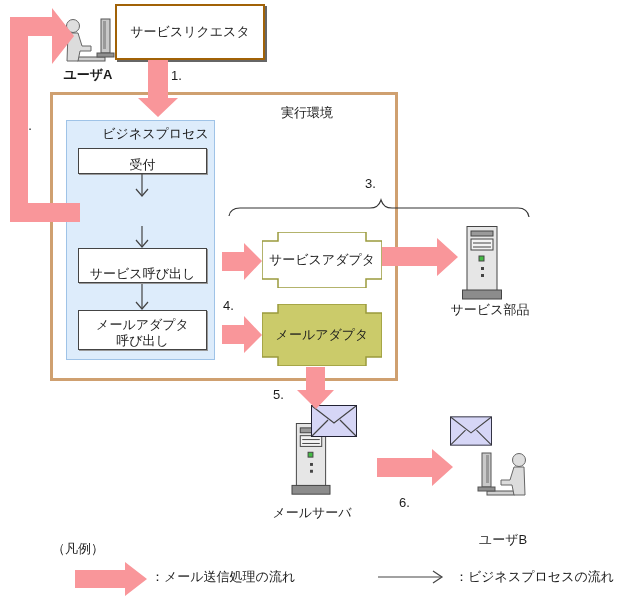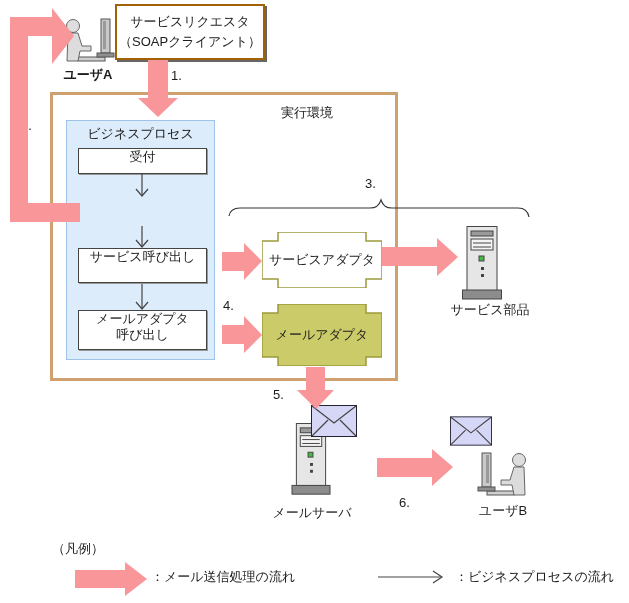--- a/index.html
+++ b/index.html
@@ -29,24 +29,24 @@
   }
   .exec-box{
     left:50px;top:92px;width:342px;height:283px;
     border:3px solid var(--frame-tan);background:transparent;z-index:1;
   }
   .exec-lbl{left:281px;top:105px;z-index:4;}
   .bp-box{
     left:66px;top:120px;width:147px;height:238px;
     background:var(--process-fill);border:1px solid var(--process-border);z-index:2;
   }
-  .bp-title{left:66px;top:126px;width:149px;z-index:3;}
+  .bp-title{left:66px;top:126px;width:149px;z-index:3;padding-left:15px;}
   .step{
     position:absolute;left:78px;width:127px;background:#fff;border:1px solid #444;
-    box-shadow:1px 1px 0 #999;display:flex;flex-direction:column;justify-content:flex-start;
+    box-shadow:1px 1px 0 #999;display:flex;flex-direction:column;justify-content:flex-end;
     align-items:center;font-size:13px;line-height:1.25;z-index:3;
   }
   .step-reception{top:148px;height:24px;}
   .step-response{top:197px;height:26px;}
   .step-service-call{top:248px;height:33px;}
   .step-mail-call{top:310px;height:38px;}
 
   .adapter{position:absolute;width:120px;z-index:3;}
   .adapter svg{position:absolute;left:0;top:0;}
   .adapter .adp-lbl{position:absolute;inset:0;display:flex;align-items:center;justify-content:center;font-size:13px;}
@@ -65,21 +65,20 @@
   .thinline{stroke:var(--thin-arrow);stroke-width:1.2;fill:none;}
   .brace{stroke:#333;stroke-width:1.2;fill:none;}
 </style>
 </head>
 <body>
 
 <div class="canvas">
 
   <div class="abs req-box">
     <div>サービスリクエスタ</div>
-    <div>（SOAPクライアント）</div>
   </div>
 
   <svg class="icon" style="left:60px;top:16px;" width="58" height="48" viewBox="0 0 58 48">
     <rect x="18" y="41" width="27" height="4" fill="#cfcfcf" stroke="#555"></rect>
     <rect x="41" y="3" width="9" height="34" fill="#c9c9c9" stroke="#555"></rect>
     <rect x="43" y="5" width="3" height="28" fill="#9a9a9a"></rect>
     <rect x="37" y="37" width="17" height="4" fill="#8f8f8f" stroke="#555"></rect>
     <circle cx="13" cy="10" r="6.5" fill="#dedede" stroke="#666"></circle>
     <path d="M8,17 h10 l4,13 h9 v5 h-11 l-2,10 H7 z" fill="#dcdcdc" stroke="#666" stroke-linejoin="round"></path>
   </svg>
@@ -153,21 +152,21 @@
     <path d="M1,31 L17,15 M45,31 L29,15" class="thinline" stroke="#223"></path>
   </svg>
   <svg class="icon flip" style="left:474px;top:450px;" width="58" height="48" viewBox="0 0 58 48">
     <rect x="18" y="41" width="27" height="4" fill="#cfcfcf" stroke="#555"></rect>
     <rect x="41" y="3" width="9" height="34" fill="#c9c9c9" stroke="#555"></rect>
     <rect x="43" y="5" width="3" height="28" fill="#9a9a9a"></rect>
     <rect x="37" y="37" width="17" height="4" fill="#8f8f8f" stroke="#555"></rect>
     <circle cx="13" cy="10" r="6.5" fill="#dedede" stroke="#666"></circle>
     <path d="M8,17 h10 l4,13 h9 v5 h-11 l-2,10 H7 z" fill="#dcdcdc" stroke="#666" stroke-linejoin="round"></path>
   </svg>
-  <div class="abs lbl center" style="left:470px;top:503px;width:66px;">ユーザB</div>
+  <div class="abs lbl center" style="left:470px;top:532px;width:66px;">ユーザB</div>
 
   <div class="num" style="left:171px;top:68px;">1.</div>
   <div class="num" style="left:21px;top:118px;">2.</div>
   <div class="num" style="left:365px;top:176px;">3.</div>
   <div class="num" style="left:223px;top:298px;">4.</div>
   <div class="num" style="left:273px;top:387px;">5.</div>
   <div class="num" style="left:399px;top:495px;">6.</div>
 
   <div class="abs lbl legend-title">（凡例）</div>
   <div class="abs lbl legend-mail">：メール送信処理の流れ</div>

